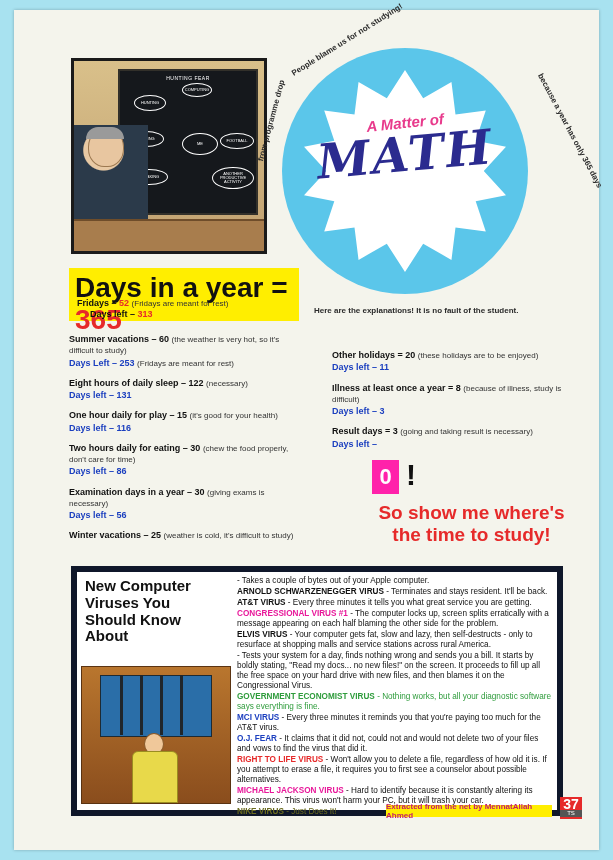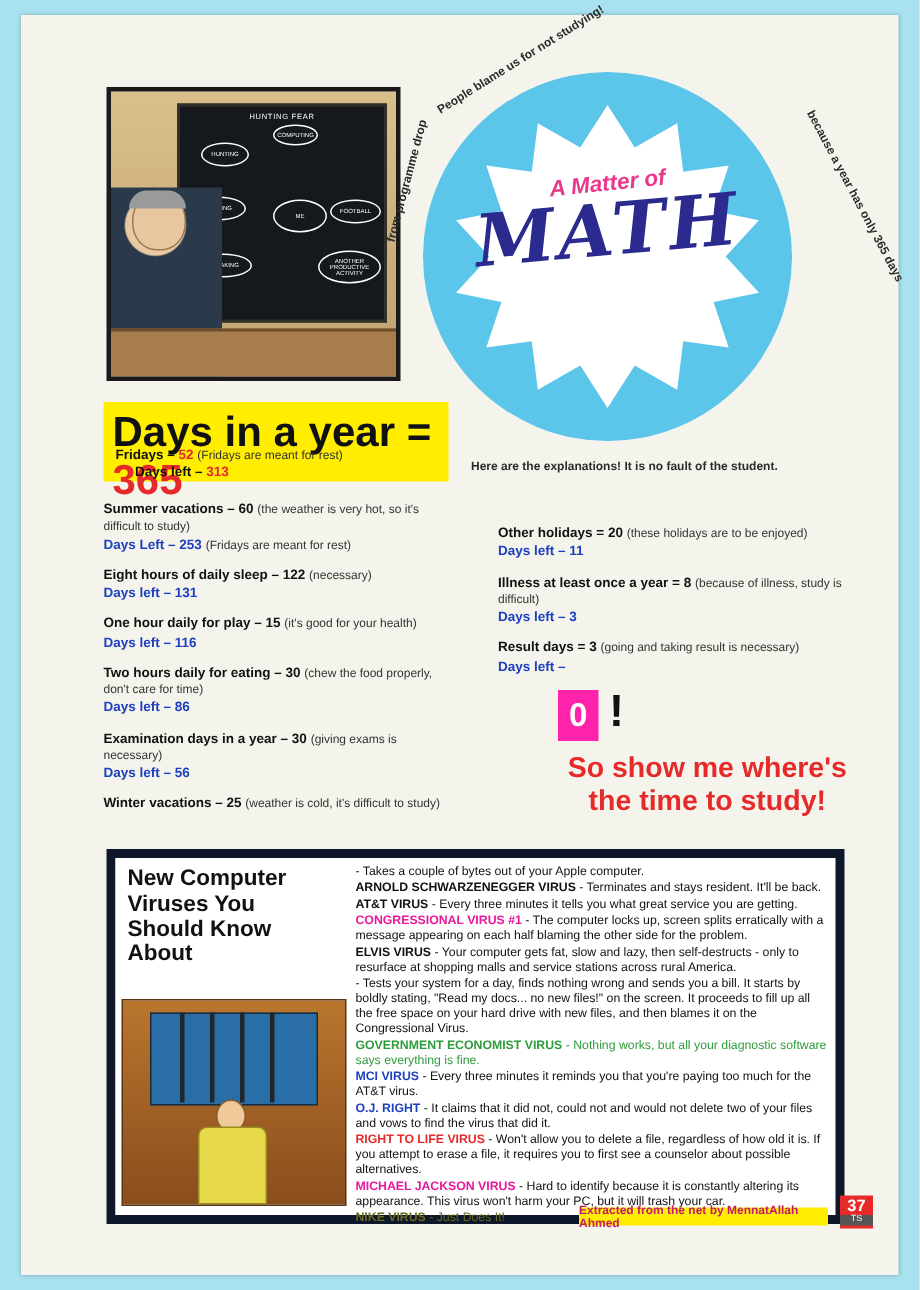--- a/index.html
+++ b/index.html
@@ -158,21 +158,21 @@
   
   .footer-bar{
     position:absolute;left:372px;top:795px;width:166px;height:12px;background:#ffee00;
     display:flex;align-items:center;justify-content:center;
   }
   .footer-bar span{font-size:8px;font-weight:bold;color:#c41b6a;}
   .page-num{
     position:absolute;left:546px;top:787px;width:22px;height:22px;background:#e62a2a;
     color:#fff;text-align:center;
   }
-  .page-num .pn{display:block;font-size:11px;font-weight:bold;line-height:12px;padding-top:1px;}
+  .page-num .pn{display:block;font-size:14px;font-weight:bold;line-height:12px;padding-top:1px;}
   .page-num .pl{display:block;font-size:6px;line-height:7px;background:#555;}
 </style>
 </head>
 <body>
 
 <div class="page">
 
   <div class="prof-photo">
     <div class="prof-board">
       <div class="board-title">HUNTING FEAR</div>
@@ -313,21 +313,21 @@
     </div>
     <div class="virus-text">
       <p><span class="vt-name c-black"></span><span>- Takes a couple of bytes out of your Apple computer.</span></p>
       <p><span class="vt-name c-black">ARNOLD SCHWARZENEGGER VIRUS</span> <span>- Terminates and stays resident. It'll be back.</span></p>
       <p><span class="vt-name c-black">AT&amp;T VIRUS</span> <span>- Every three minutes it tells you what great service you are getting.</span></p>
       <p><span class="vt-name c-pink">CONGRESSIONAL VIRUS #1</span> <span>- The computer locks up, screen splits erratically with a message appearing on each half blaming the other side for the problem.</span></p>
       <p><span class="vt-name c-black">ELVIS VIRUS</span> <span>- Your computer gets fat, slow and lazy, then self-destructs - only to resurface at shopping malls and service stations across rural America.</span></p>
       <p><span class="vt-name c-black"></span><span>- Tests your system for a day, finds nothing wrong and sends you a bill. It starts by boldly stating, "Read my docs... no new files!" on the screen. It proceeds to fill up all the free space on your hard drive with new files, and then blames it on the Congressional Virus.</span></p>
       <p><span class="vt-name c-green">GOVERNMENT ECONOMIST VIRUS</span> <span class="c-green">- Nothing works, but all your diagnostic software says everything is fine.</span></p>
       <p><span class="vt-name c-blue">MCI VIRUS</span> <span>- Every three minutes it reminds you that you're paying too much for the AT&amp;T virus.</span></p>
-      <p><span class="vt-name c-blue">O.J. RIGHT</span> <span>- It claims that it did not, could not and would not delete two of your files and vows to find the virus that did it.</span></p>
+      <p><span class="vt-name c-blue">O.J. FEAR</span> <span>- It claims that it did not, could not and would not delete two of your files and vows to find the virus that did it.</span></p>
       <p><span class="vt-name c-red">RIGHT TO LIFE VIRUS</span> <span>- Won't allow you to delete a file, regardless of how old it is. If you attempt to erase a file, it requires you to first see a counselor about possible alternatives.</span></p>
       <p><span class="vt-name c-pink">MICHAEL JACKSON VIRUS</span> <span>- Hard to identify because it is constantly altering its appearance. This virus won't harm your PC, but it will trash your car.</span></p>
       <p><span class="vt-name c-olive">NIKE VIRUS</span> <span class="c-olive">- Just Does It!</span></p>
     </div>
   </div>
 
   <div class="footer-bar">
     <span>Extracted from the net by MennatAllah Ahmed</span>
   </div>
   <div class="page-num">

